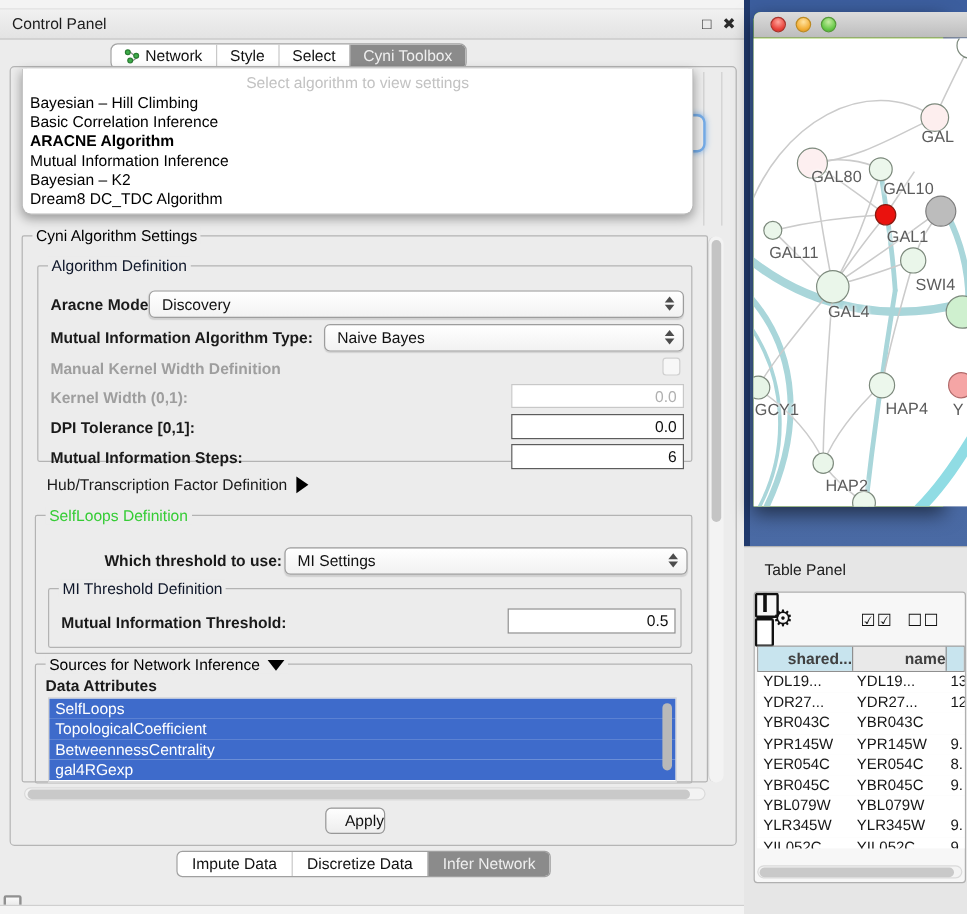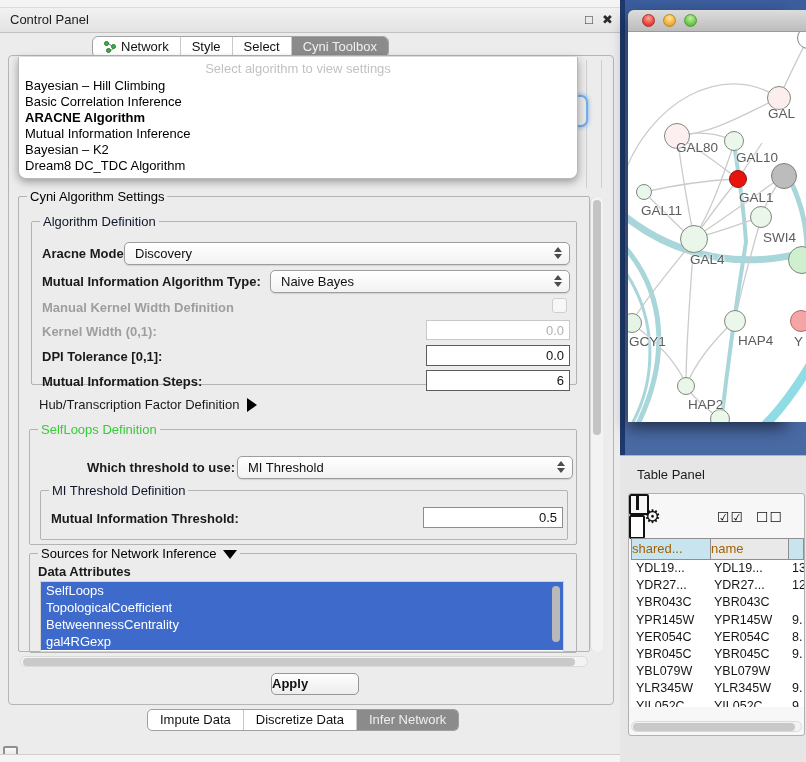--- a/index.html
+++ b/index.html
@@ -61,21 +61,21 @@
   .attr{height:17px;line-height:17px;background:#3e6bcb;color:#fff;font-size:13px;padding-left:5px;white-space:nowrap;}
   #attrlist .vthumb{position:absolute;right:3px;top:4px;width:8px;height:56px;background:#b9b9b9;border-radius:4px;}
 
   
   .sb-v{background:#f3f3f3;border-left:1px solid #d8d8d8;border-radius:6px;}
   .sb-v .th{position:absolute;left:2px;width:8px;background:#c4c4c4;border-radius:4px;}
   .sb-h{background:#f3f3f3;border:1px solid #dadada;border-radius:6px;}
   .sb-h .th{position:absolute;top:1px;height:8px;background:#c9c9c9;border-radius:4px;}
 
   
-  #applybtn{left:271px;top:673px;width:88px;height:22px;background:linear-gradient(#fefefe,#ededed);border:1px solid #979797;border-radius:5px;font-size:13px;text-align:left;line-height:20px;color:#111;font-weight:bold;}
+  #applybtn{left:271px;top:673px;width:50px;height:22px;background:linear-gradient(#fefefe,#ededed);border:1px solid #979797;border-radius:5px;font-size:13px;text-align:right;line-height:20px;color:#111;}
   #bottomtabs{left:147px;top:709px;height:22px;display:flex;border:1px solid #a0a0a0;border-radius:5px;background:#fff;overflow:hidden;}
   .btab{padding:0 12px;line-height:20px;font-size:13px;color:#111;border-left:1px solid #c9c9c9;}
   .btab:first-child{border-left:none;}
   .btab.sel{background:#8b8b8b;color:#efefef;}
   #corner-icon{left:3px;top:746px;width:15px;height:15px;border:2px solid #909090;border-radius:2px;background:linear-gradient(#fafafa,#ddd);}
   #statusstrip{left:0;top:754px;width:620px;height:8px;background:#f4f4f4;border-top:1px solid #cfcfcf;}
 
   
   #desktop{left:620px;top:0;width:186px;height:455px;background:linear-gradient(180deg,#3c5e9e,#44649e 60%,#4a6aa4);}
   #desktop .edge{position:absolute;left:0;top:0;width:5px;height:455px;background:#20396c;}
@@ -93,21 +93,21 @@
   #tablepanel{left:620px;top:455px;width:186px;height:307px;background:#e6e6e6;border-top:1px solid #b5b5b5;}
   #tp-title{position:absolute;left:17px;top:11px;font-size:13px;color:#1c1c1c;}
   #tp-inner{position:absolute;left:8px;top:37px;width:177px;height:243px;background:#f7f7f7;border:1px solid #b0b0b0;border-radius:3px;overflow:hidden;}
   .tico{position:absolute;font-size:19px;color:#111;}
   #ico-split{left:52px;top:14px;width:20px;height:21px;border:2.5px solid #111;border-radius:2px;}
   #ico-split i{position:absolute;left:7px;top:0;width:2.5px;height:16px;background:#111;}
   #ico-doc{left:165px;top:11px;width:16px;height:24px;border:2.5px solid #111;border-radius:2px;background:#fff;}
   .tp-check{font-size:14px;letter-spacing:1px;color:#111;position:absolute;top:15px;}
   #tp-table{position:absolute;left:2px;top:44px;width:173px;}
   .hrow{display:flex;height:22px;border:1px solid #8f8f8f;}
-  .hcell{font-size:13px;color:#a16207;text-align:left;line-height:20px;border-left:1px solid #8f8f8f;overflow:hidden;white-space:nowrap;}
+  .hcell{font-size:13px;color:#404040;text-align:right;line-height:20px;border-left:1px solid #8f8f8f;overflow:hidden;white-space:nowrap;font-weight:bold;}
   .hcell:first-child{border-left:none;}
   .hc-blue{background:#c8e4ee;}
   .hc-gray{background:#e9e9e9;}
   .trow{display:flex;height:17.2px;background:#fff;}
   .tcell{font-size:12.5px;color:#161616;line-height:17px;padding-left:5px;overflow:hidden;white-space:nowrap;}
   #tp-hscroll{position:absolute;left:2px;top:227px;width:171px;height:11px;}
 </style>
 </head>
 <body>
 
@@ -199,21 +199,21 @@
 
     <div class="abs" style="left:20px;top:198px;">
       <span class="lbl">Hub/Transcription Factor Definition</span><span class="tri-right"></span>
     </div>
 
     <div class="abs gbox" style="left:10px;top:232px;width:548px;height:116px;">
       <span class="legend leg-green">SelfLoops Definition</span>
 
       <span class="abs lbl b" style="left:57px;top:30px;">Which threshold to use:</span>
       <div class="abs combo" style="left:207px;top:26px;width:336px;height:23px;">
-        <span>MI Threshold</span>
+        <span>MI Settings</span>
         <span class="arr">
             <i class="up"></i>
             <i class="dn"></i>
           </span>
       </div>
 
       <div class="abs gbox" style="left:10px;top:60px;width:528px;height:50px;">
         <span class="legend leg-blue">MI Threshold Definition</span>
         <span class="abs lbl b" style="left:10px;top:20px;">Mutual Information Threshold:</span>
         <div class="abs field" style="left:382px;top:16px;width:140px;height:21px;border-color:#8d8d8d;">0.5</div>

